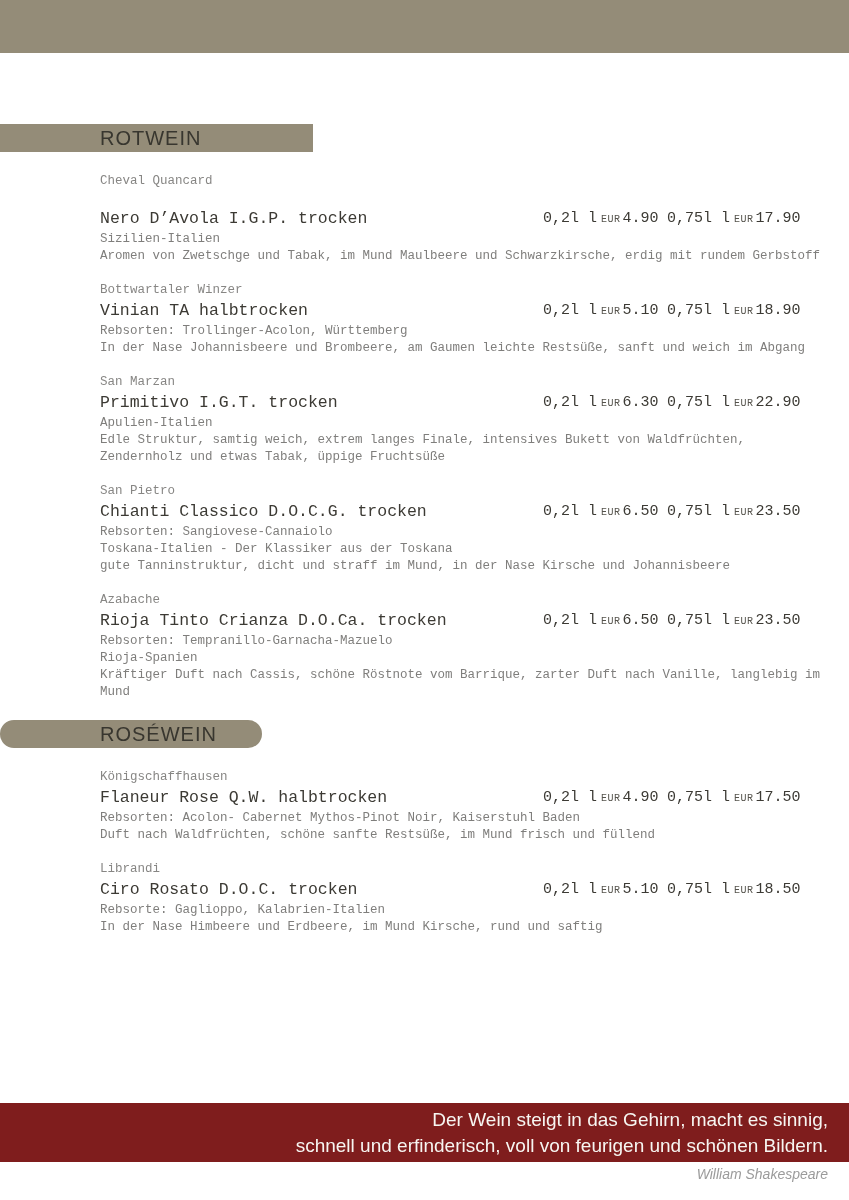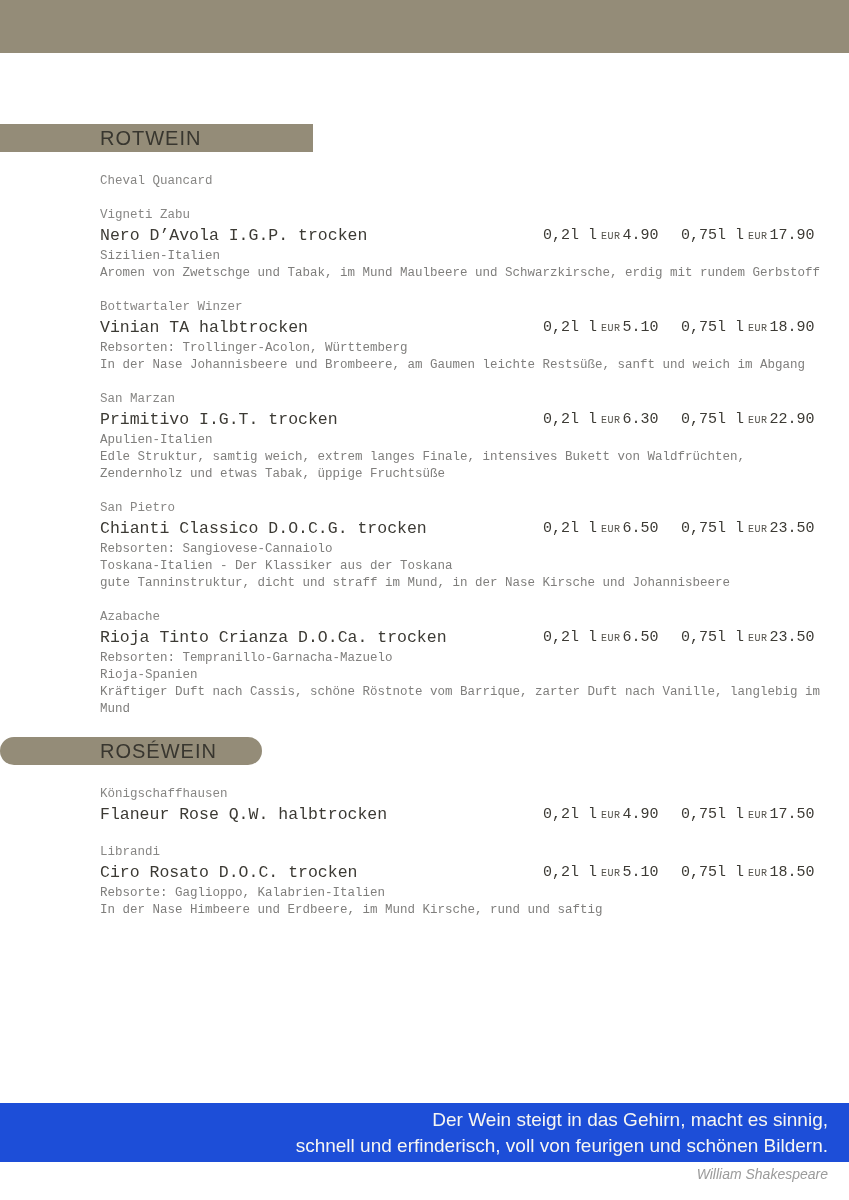--- a/index.html
+++ b/index.html
@@ -47,36 +47,36 @@
   .wine-name {
     font-size: 16.5px;
     color: #3c3a34;
   }
   .price {
     position: absolute; top: 0;
     font-size: 15px; color: #3c3a34;
     white-space: nowrap;
   }
   .price.p1 { left: 443px; }
-  .price.p2 { left: 581px; }
+  .price.p2 { left: 567px; }
   .pcur {
     font-size: 10px;
     letter-spacing: 0.5px;
     color: #55534c;
     padding: 0 2px 0 4px;
   }
   .details {
     font-size: 12.5px; line-height: 17px;
     color: #7f7e7c;
     white-space: pre-line;
   }
   .quote-bar {
     position: absolute; top: 1103px; left: 0;
     width: 849px; height: 59px;
-    background: #1d4ed8;
+    background: #7f1d1d;
     text-align: right;
     padding: 4px 21px 0 0;
   }
   .quote-line {
     font-size: 19px; line-height: 26px;
     color: #f7f6f2;
     font-weight: 400;
   }
   .quote-author {
     position: absolute; top: 1166px; left: 0;
@@ -97,21 +97,20 @@
   <div class="section-bar rot">
     <span class="section-title">ROTWEIN</span>
   </div>
   <div class="entries">
 
     <div class="entry">
       <div class="producer">Cheval Quancard</div>
     </div>
 
     <div class="entry">
-      <div class="producer">Vigneti Zabu</div>
       <div class="name-row">
         <span class="wine-name">Nero D’Avola I.G.P. trocken</span>
         <span class="price p1"><span>0,2l l</span><span class="pcur">EUR</span><span>4.90</span></span>
         <span class="price p2"><span>0,75l l</span><span class="pcur">EUR</span><span>17.90</span></span>
       </div>
       <div class="details">Sizilien-Italien
 Aromen von Zwetschge und Tabak, im Mund Maulbeere und Schwarzkirsche, erdig mit rundem Gerbstoff</div>
     </div>
 
     <div class="entry">
@@ -168,20 +167,22 @@
   </div>
   <div class="entries">
 
     <div class="entry">
       <div class="producer">Königschaffhausen</div>
       <div class="name-row">
         <span class="wine-name">Flaneur Rose Q.W. halbtrocken</span>
         <span class="price p1"><span>0,2l l</span><span class="pcur">EUR</span><span>4.90</span></span>
         <span class="price p2"><span>0,75l l</span><span class="pcur">EUR</span><span>17.50</span></span>
       </div>
+      <div class="details">Rebsorten: Acolon- Cabernet Mythos-Pinot Noir, Kaiserstuhl Baden
+Duft nach Waldfrüchten, schöne sanfte Restsüße, im Mund frisch und füllend</div>
     </div>
 
     <div class="entry">
       <div class="producer">Librandi</div>
       <div class="name-row">
         <span class="wine-name">Ciro Rosato D.O.C. trocken</span>
         <span class="price p1"><span>0,2l l</span><span class="pcur">EUR</span><span>5.10</span></span>
         <span class="price p2"><span>0,75l l</span><span class="pcur">EUR</span><span>18.50</span></span>
       </div>
       <div class="details">Rebsorte: Gaglioppo, Kalabrien-Italien

